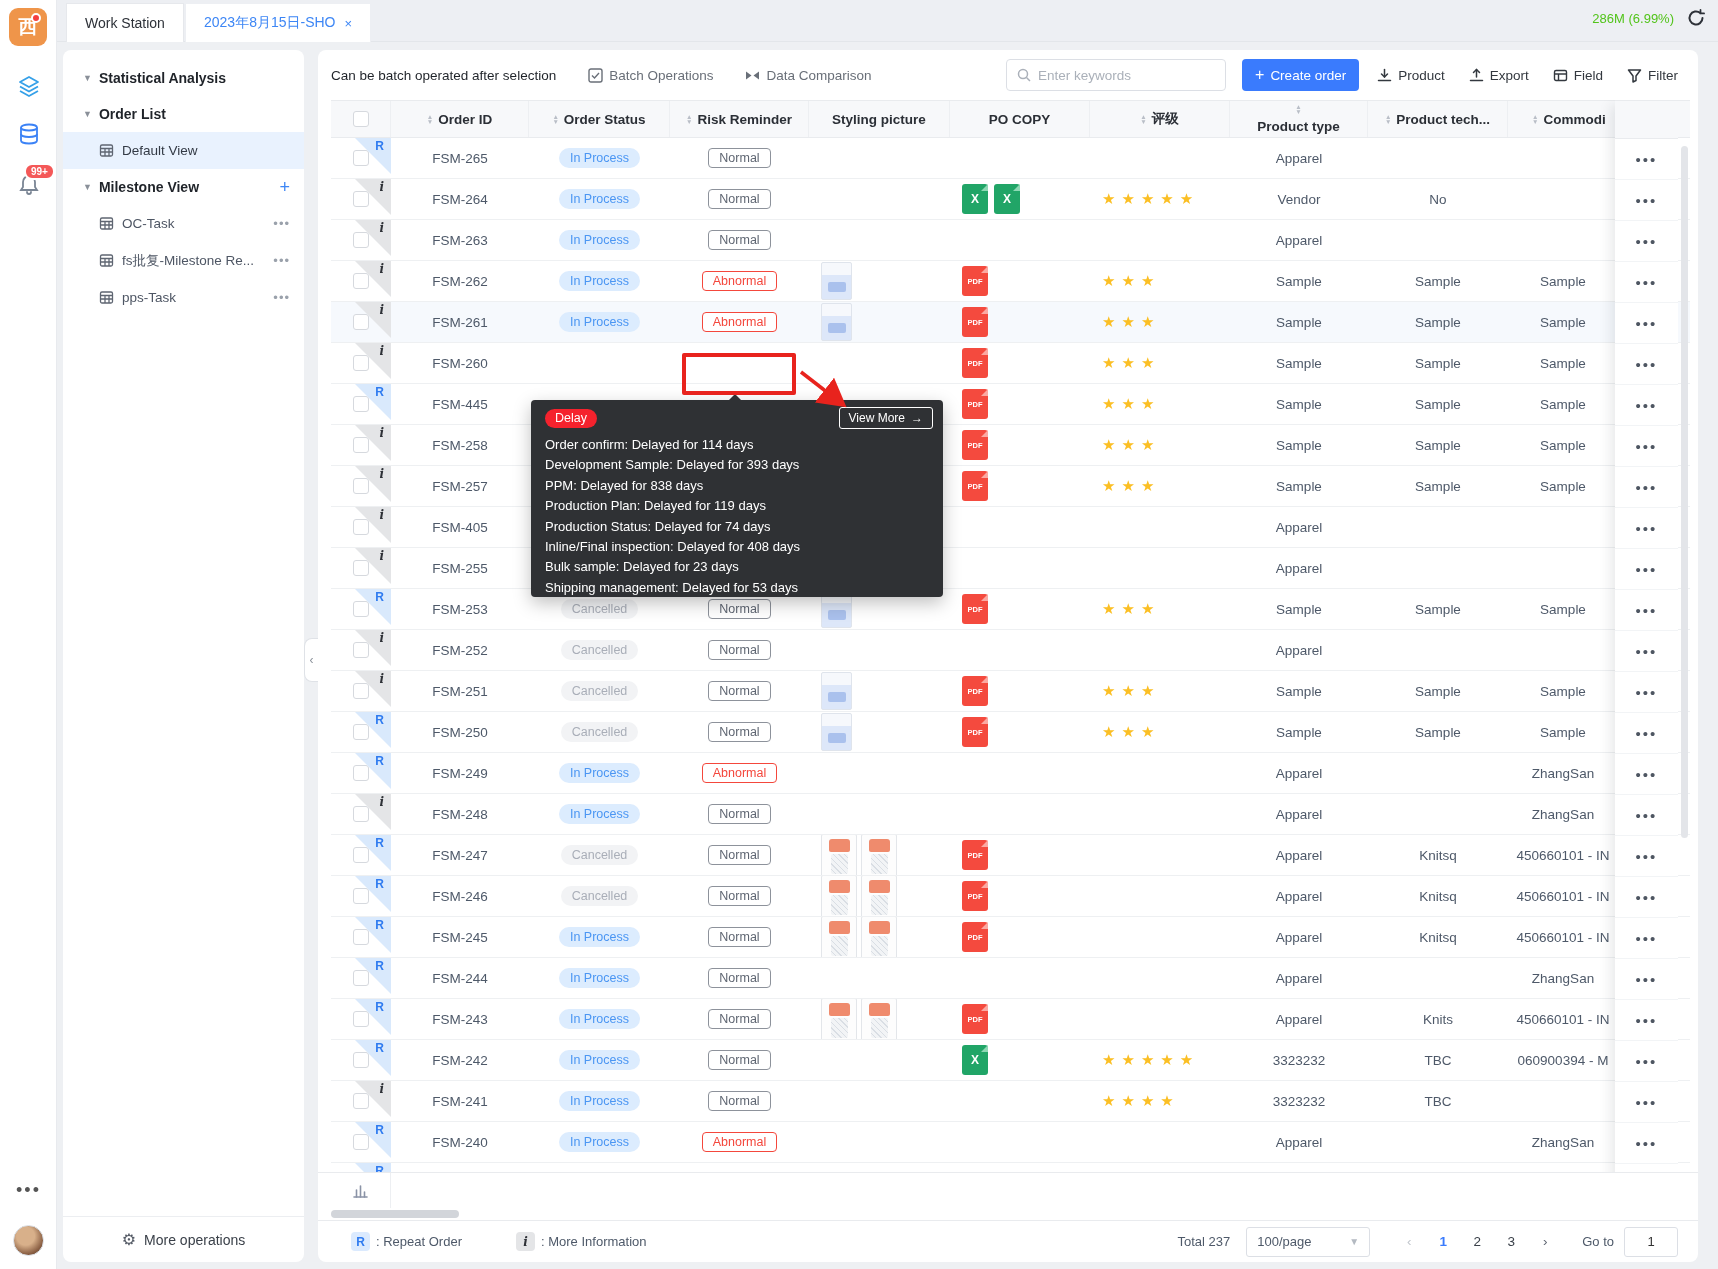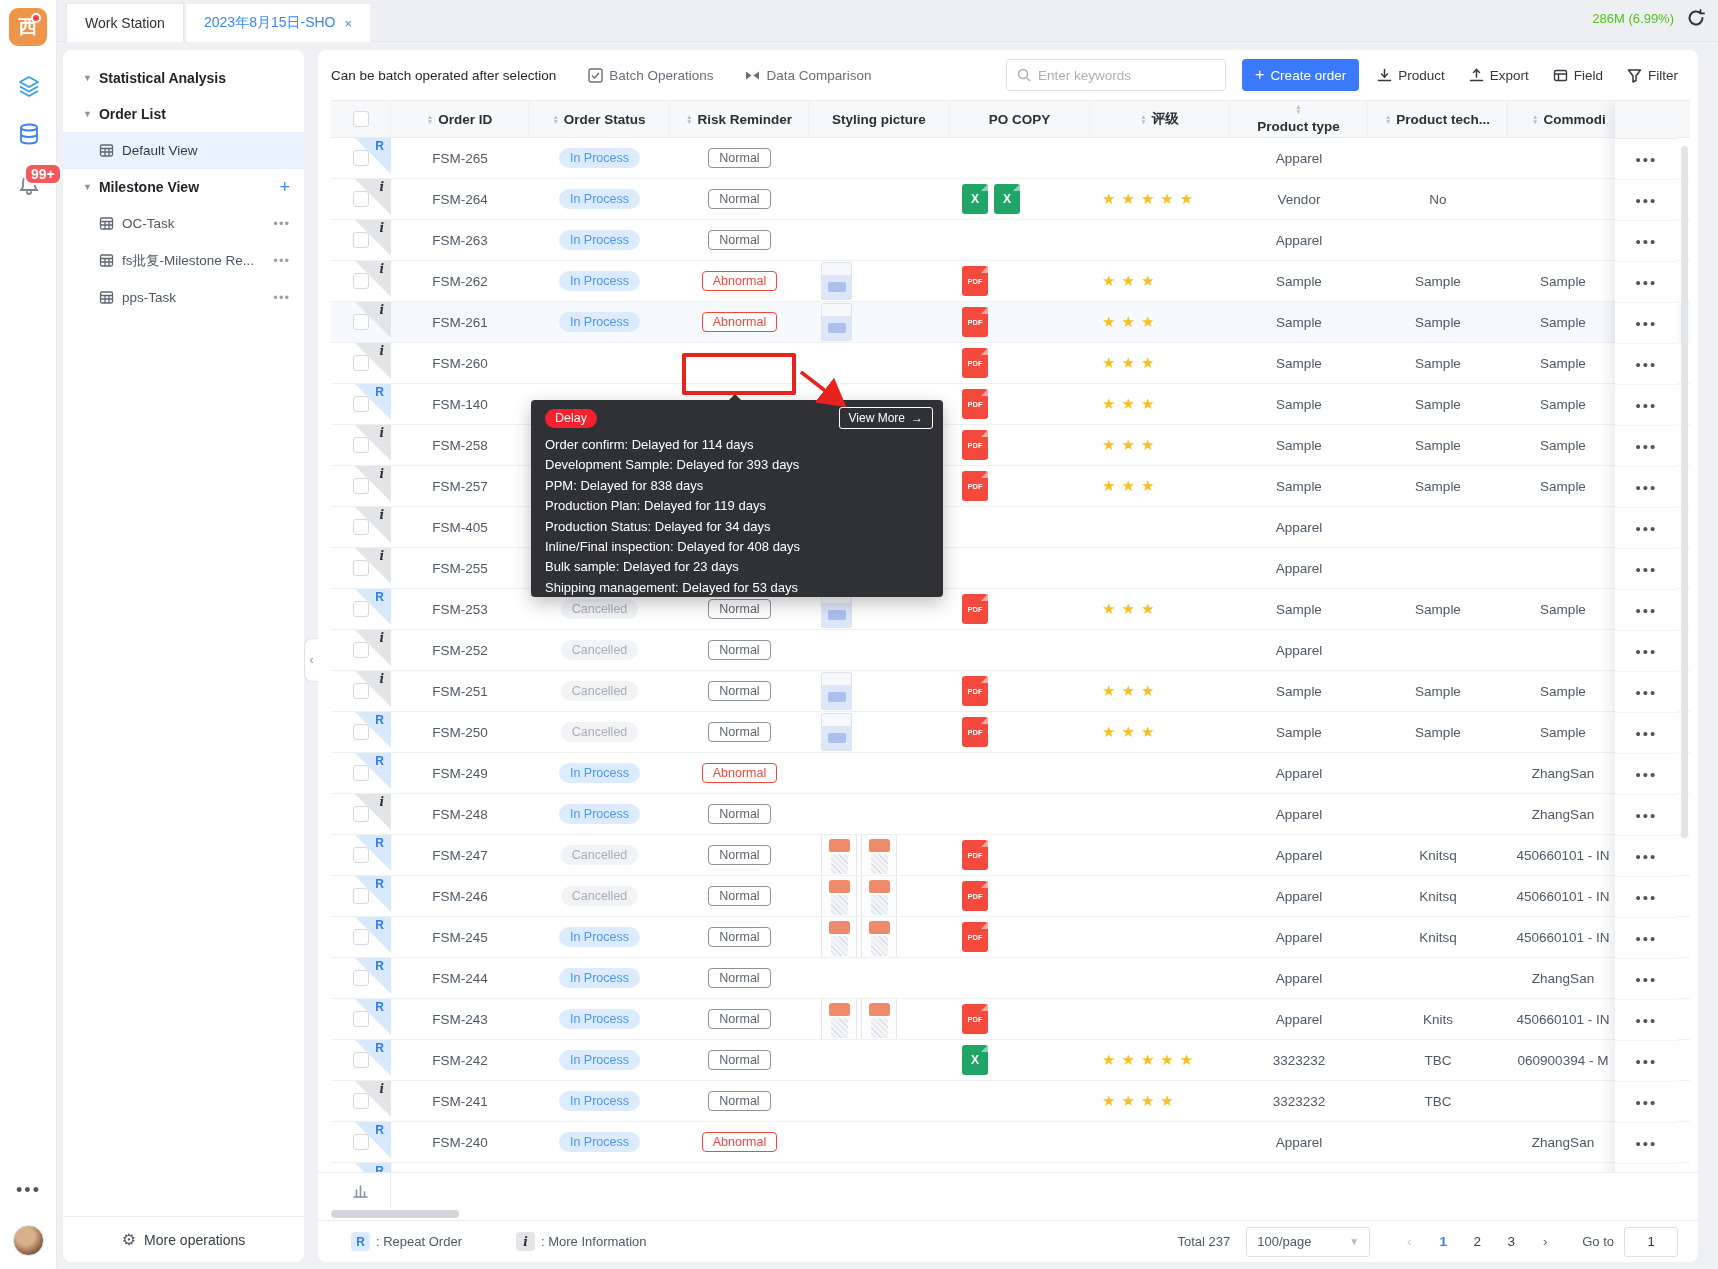--- a/index.html
+++ b/index.html
@@ -5,21 +5,21 @@
   * { margin:0; padding:0; box-sizing:border-box; }
   html,body { width:1718px; height:1269px; font-family:"Liberation Sans",sans-serif; background:#eef0f3; overflow:hidden; position:relative; color:#333; }
 
   
   .rail { position:absolute; left:0; top:0; bottom:0; width:57px; background:#fff; border-right:1px solid #e8eaee; z-index:5; }
   .rail-logo { position:absolute; left:9px; top:8px; width:38px; height:38px; background:#ef954a; border-radius:9px; color:#fff; font-size:19px; font-weight:bold; display:flex; align-items:center; justify-content:center; }
   .rail-dot { position:absolute; right:6px; top:5px; width:10px; height:10px; background:#f53f3f; border-radius:50%; border:2px solid #fff; }
   .rail-ic { position:absolute; left:0; width:57px; display:flex; justify-content:center; color:#35a0e8; cursor:pointer; }
   .rail-ic svg { width:24px; height:24px; }
   .rail-bell { color:#7a8594; }
-  .badge99 { position:absolute; left:24px; top:-9px; background:#f45858; color:#fff; font-size:14px; font-weight:bold; border-radius:8px; padding:1px 5px; border:2px solid #fff; }
+  .badge99 { position:absolute; left:24px; top:-9px; background:#f45858; color:#fff; font-size:10px; font-weight:bold; border-radius:8px; padding:1px 5px; border:2px solid #fff; }
   .rail-dots { position:absolute; left:0; top:1180px; width:57px; text-align:center; color:#555; font-size:18px; letter-spacing:2px; cursor:pointer; }
   .rail-avatar { position:absolute; left:13px; top:1225px; width:31px; height:31px; border-radius:50%; background:radial-gradient(circle at 40% 35%, #d8b08a 0 35%, #8a5f43 70%, #4e382b); border:1px solid #d9dde3; cursor:pointer; }
 
   
   .tabstrip { position:absolute; left:57px; right:0; top:0; height:42px; background:#edeff3; border-bottom:1px solid #e3e6ea; }
   .tab { position:absolute; top:3px; height:39px; background:#fff; display:flex; align-items:center; padding:0 18px; font-size:14px; gap:9px; cursor:pointer; border:1px solid #e6e8ec; border-bottom:none; }
   .tab.inactive { left:9px; color:#2d3138; }
   .tab.active { left:128px; color:#3d86f5; border-color:#edeff3; }
   .tab.active .x { color:#3d86f5; font-size:13px; }
   .mem { position:absolute; right:44px; top:11px; color:#52c41a; font-size:13px; }
@@ -492,21 +492,21 @@
           <div class="td" style="width: 140px;">Sample</div>
           <div class="td commodity" style="width: 182px;">Sample</div>
         </div>
         <div class="tr">
           <div class="td" style="width: 60px; position: relative;">
             <span class="cb"></span>
             <div class="fold r">
               <span>R</span>
             </div>
           </div>
-          <div class="td" style="width: 138px;">FSM-140</div>
+          <div class="td" style="width: 138px;">FSM-445</div>
           <div class="td" style="width: 141px;"></div>
           <div class="td" style="width: 139px;"></div>
           <div class="td left" style="width: 141px;"></div>
           <div class="td left" style="width: 140px;">
             <span class="fic pdf">PDF</span>
           </div>
           <div class="td left" style="width: 140px;">
             <span class="stars">★★★</span>
           </div>
           <div class="td" style="width: 138px;">Sample</div>
@@ -986,21 +986,21 @@
         <button class="viewmore">
           <span>View More</span>
           <span>→</span>
         </button>
       </div>
       <div class="tt-lines" id="tt-lines">
           <div>Order confirm:  Delayed for 114 days</div>
           <div>Development Sample:  Delayed for 393 days</div>
           <div>PPM:  Delayed for 838 days</div>
           <div>Production Plan:  Delayed for 119 days</div>
-          <div>Production Status:  Delayed for 34 days</div>
+          <div>Production Status:  Delayed for 74 days</div>
           <div>Inline/Final inspection:  Delayed for 408 days</div>
           <div>Bulk sample:  Delayed for 23 days</div>
           <div>Shipping management:  Delayed for 53 days</div>
         </div>
     </div>
 
     <div class="ann-rect"></div>
     <svg class="ann-arrow">
       <defs>
           <marker id="ah" markerWidth="9" markerHeight="9" refX="6" refY="4.5" orient="auto">

